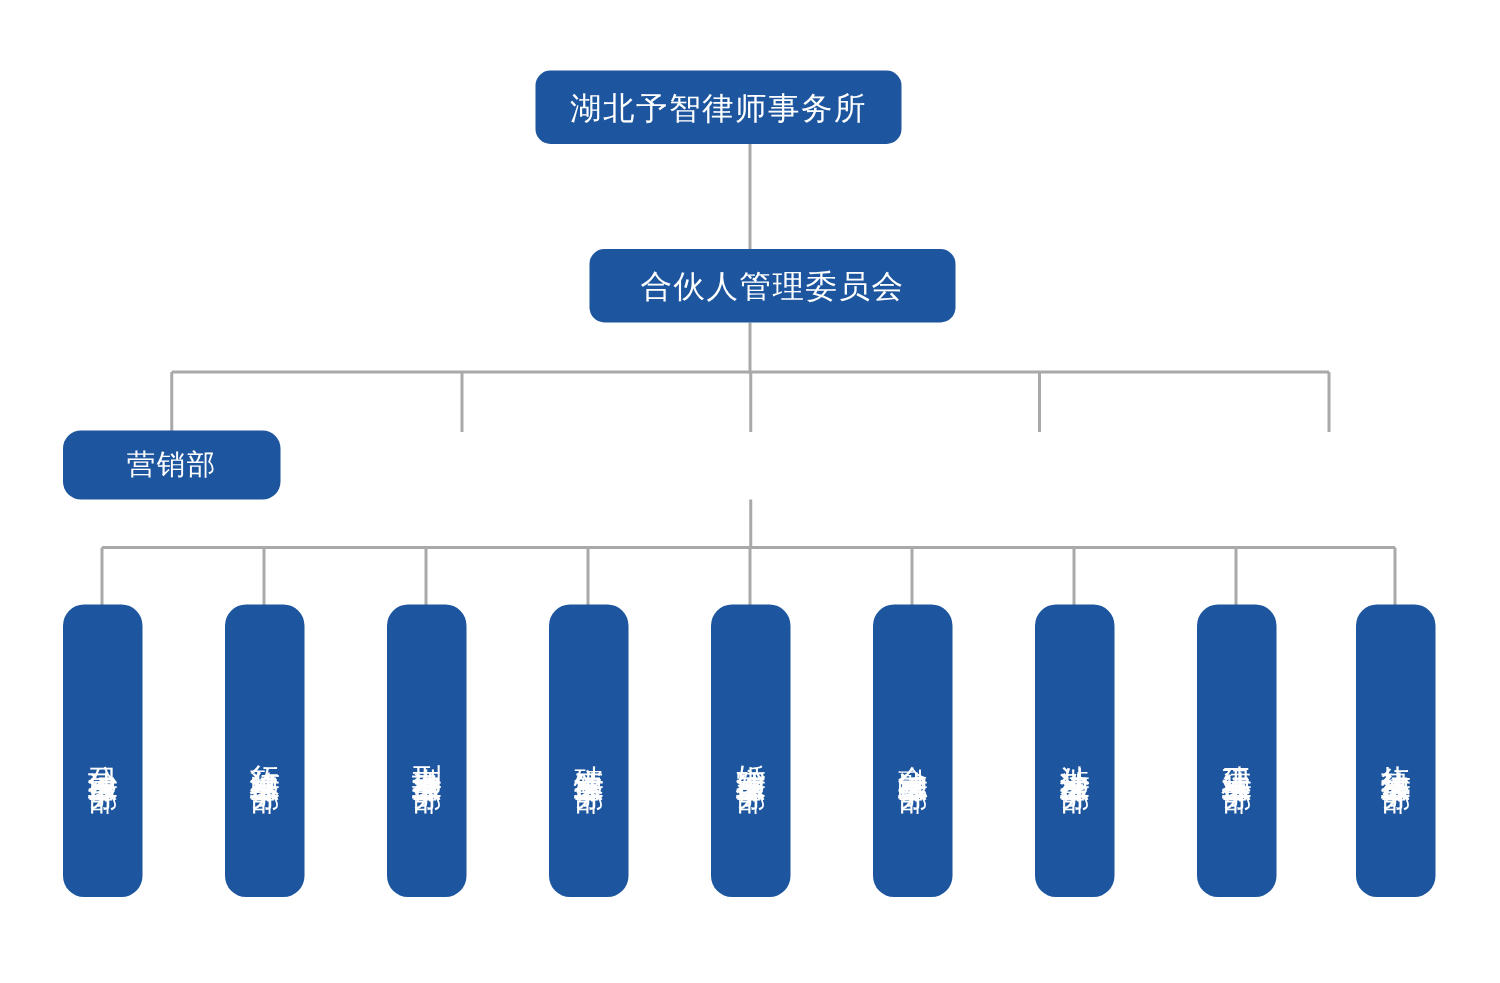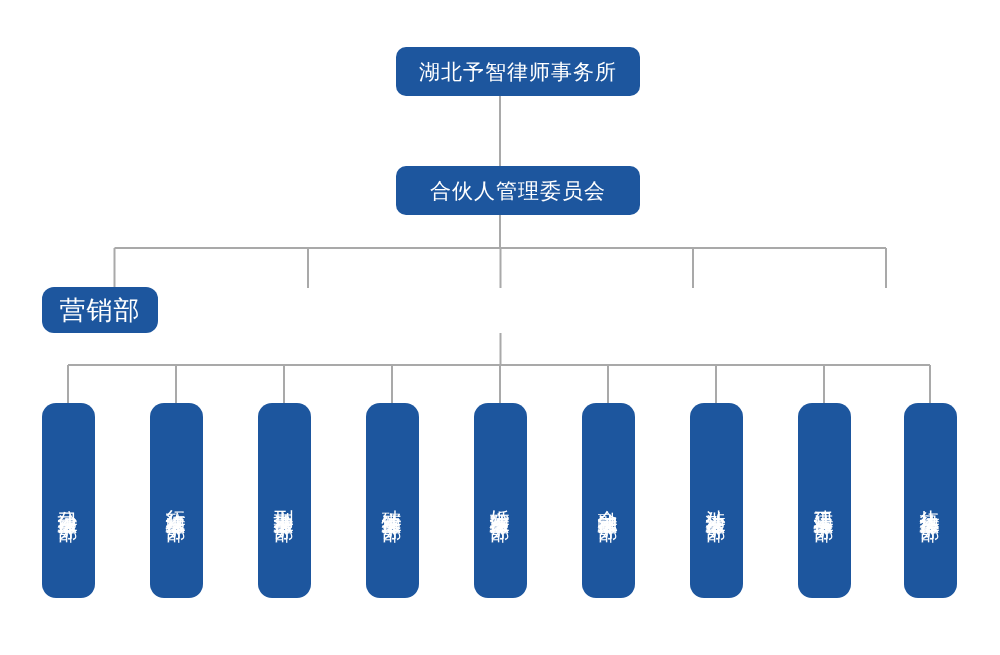--- a/index.html
+++ b/index.html
@@ -26,35 +26,35 @@
     background: var(--node_fill, #1d569e);
     color: var(--node_text, #ffffff);
     display: flex;
     align-items: center;
     justify-content: center;
     box-sizing: border-box;
     text-align: center;
     white-space: nowrap;
   }
   .lvl1, .lvl2 {
-    left: 396px;
+    left: 357px;
     width: 244px;
     height: 49px;
     border-radius: 10px;
     font-size: 21px;
     letter-spacing: 1px;
   }
   .lvl1 { top: 47px; }
-  .lvl2 { top: 166px; }
+  .lvl2 { top: 166px; margin-left: 36px; }
   .lvl3 {
     top: 287px;
-    width: 116px;
+    width: 145px;
     height: 46px;
     border-radius: 12px;
-    font-size: 26px;
+    font-size: 19px;
     letter-spacing: 1px;
   }
   .lvl4 {
     top: 403px;
     width: 53px;
     height: 195px;
     border-radius: 14px;
     font-size: 20px;
     letter-spacing: 2px;
     writing-mode: vertical-rl;

